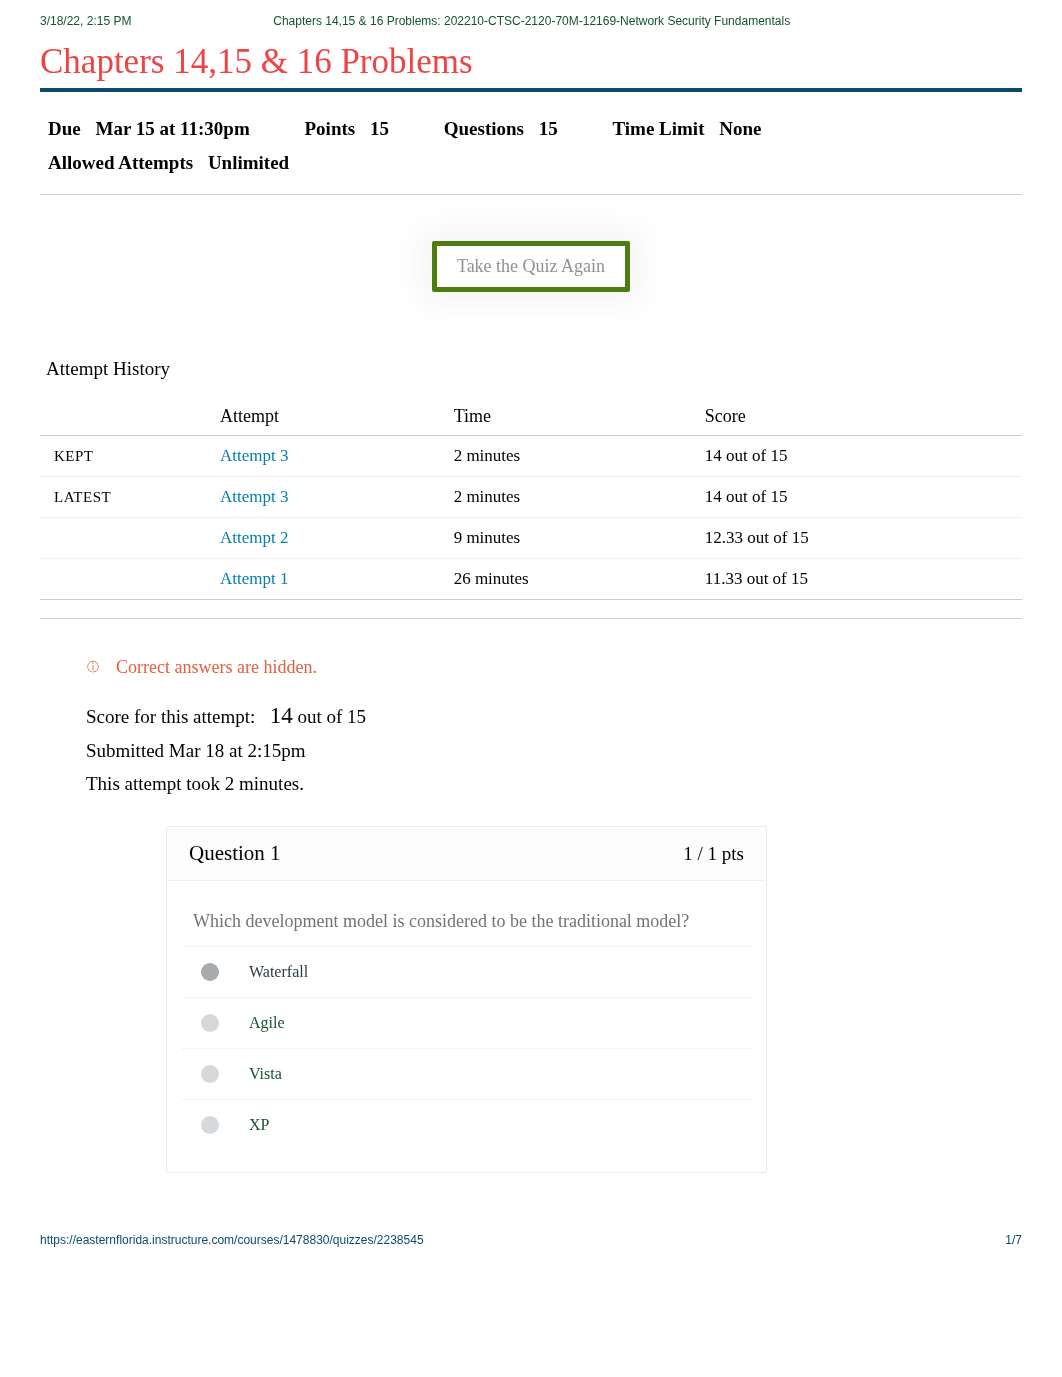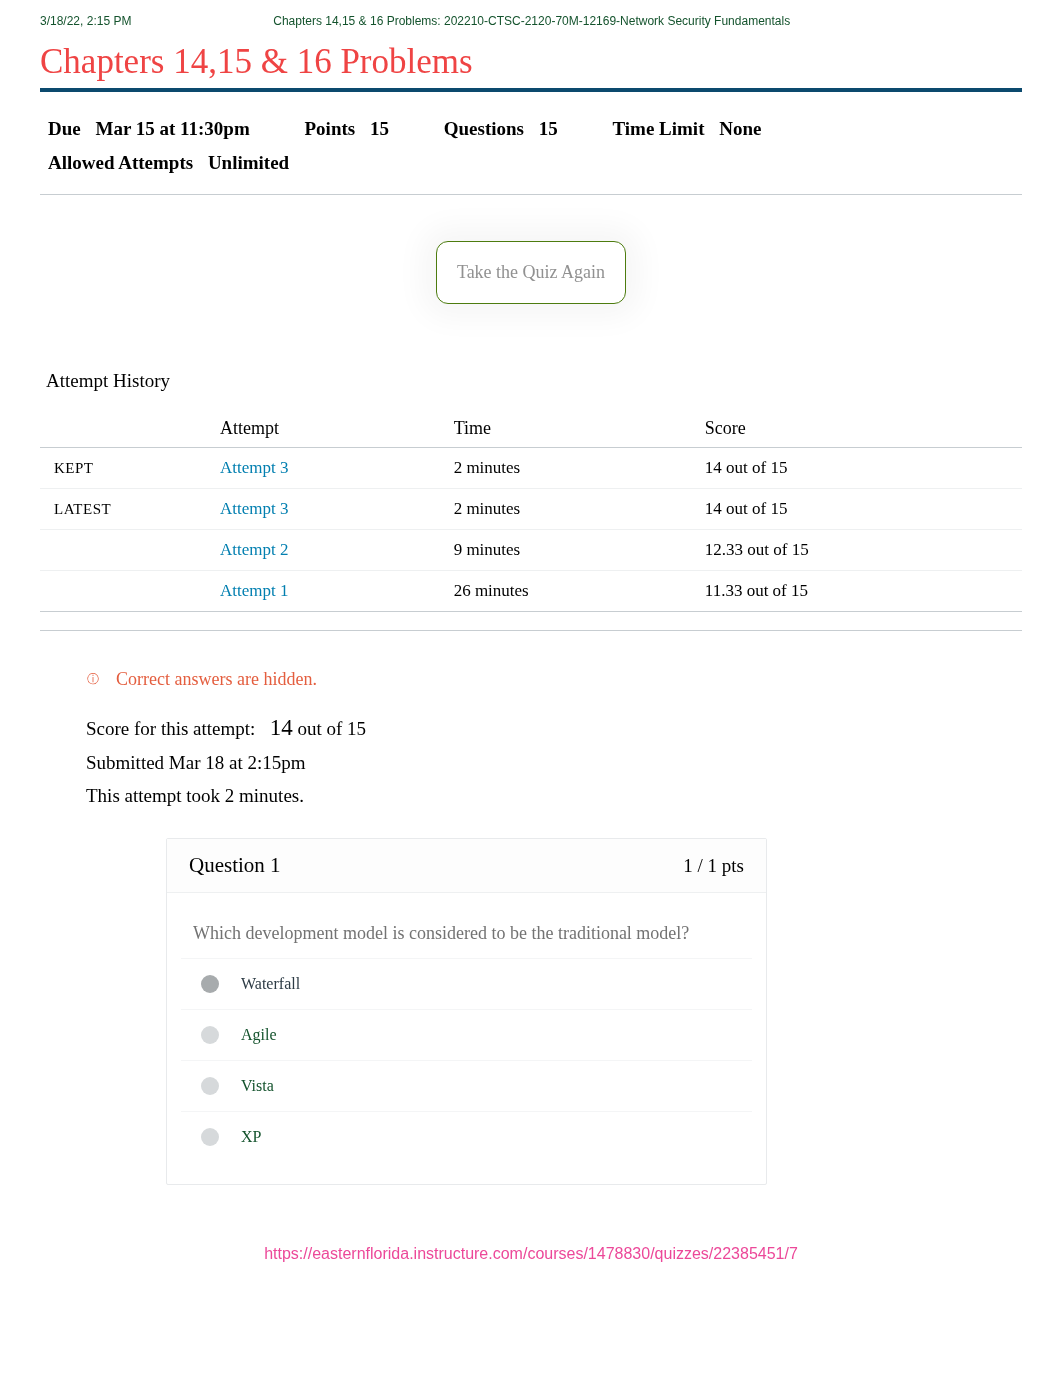--- a/index.html
+++ b/index.html
@@ -42,25 +42,25 @@
   .meta-bar .meta-item { display: inline-block; margin-right: 50px; font-weight: bold; }
   .meta-bar .meta-label { }
   .meta-bar .meta-val { margin-left: 10px; }
   .take-again-wrap {
     text-align: center;
     padding: 46px 0 56px 0;
   }
   .take-again-btn {
     display: inline-block;
     background: #fff;
-    border: 1px solid #4d7c0f;
+    border: 5px solid #4d7c0f;
     color: #919191;
     font-size: 18px;
-    padding: 20px 20px;
-    border-radius: 12px;
+    padding: 10px 20px;
+    border-radius: 2px;
     font-family: Georgia, "Times New Roman", serif;
     box-shadow: 0 0 30px 14px rgba(0,0,0,0.04);
   }
   h2.section-title {
     font-family: Georgia, "Times New Roman", serif;
     font-size: 19px;
     font-weight: 400;
     color: #000;
     margin: 10px 0 18px 6px;
   }
@@ -143,44 +143,44 @@
   .question-body {
     padding: 30px 26px 10px 26px;
     font-family: Georgia, "Times New Roman", serif;
     font-size: 18px;
     color: #737373;
   }
   .answers { padding: 4px 14px 22px 14px; }
   .answer-row {
     display: flex;
     align-items: center;
-    gap: 22px;
+    gap: 30px;
     padding: 16px 20px;
     border-top: 1px solid #f4f5f6;
     font-family: Georgia, "Times New Roman", serif;
     font-size: 16px;
   }
   .answer-row:first-child { border-top: 1px solid #f4f5f6; }
   .radio {
     width: 18px; height: 18px;
     border-radius: 50%;
     background: #d6d9db;
     flex-shrink: 0;
   }
   .answer-row.selected .radio {
     background: #a7abad;
   }
   .answer-row .ans-text { color: #14532d; }
   .answer-row.selected .ans-text { color: #2d3b45; }
 
   .print-footer {
     display: flex;
-    justify-content: center;
-    font-size: 16px;
-    color: #ec4899;
+    justify-content: space-between;
+    font-size: 12px;
+    color: #0c4a6e;
     padding: 60px 40px 16px 40px;
     font-family: Arial, sans-serif;
   }
 </style>
 </head>
 <body>
 
 <div class="print-header">
   <div class="left">3/18/22, 2:15 PM</div>
   <div class="center">Chapters 14,15 &amp; 16 Problems: 202210-CTSC-2120-70M-12169-Network Security Fundamentals</div>

